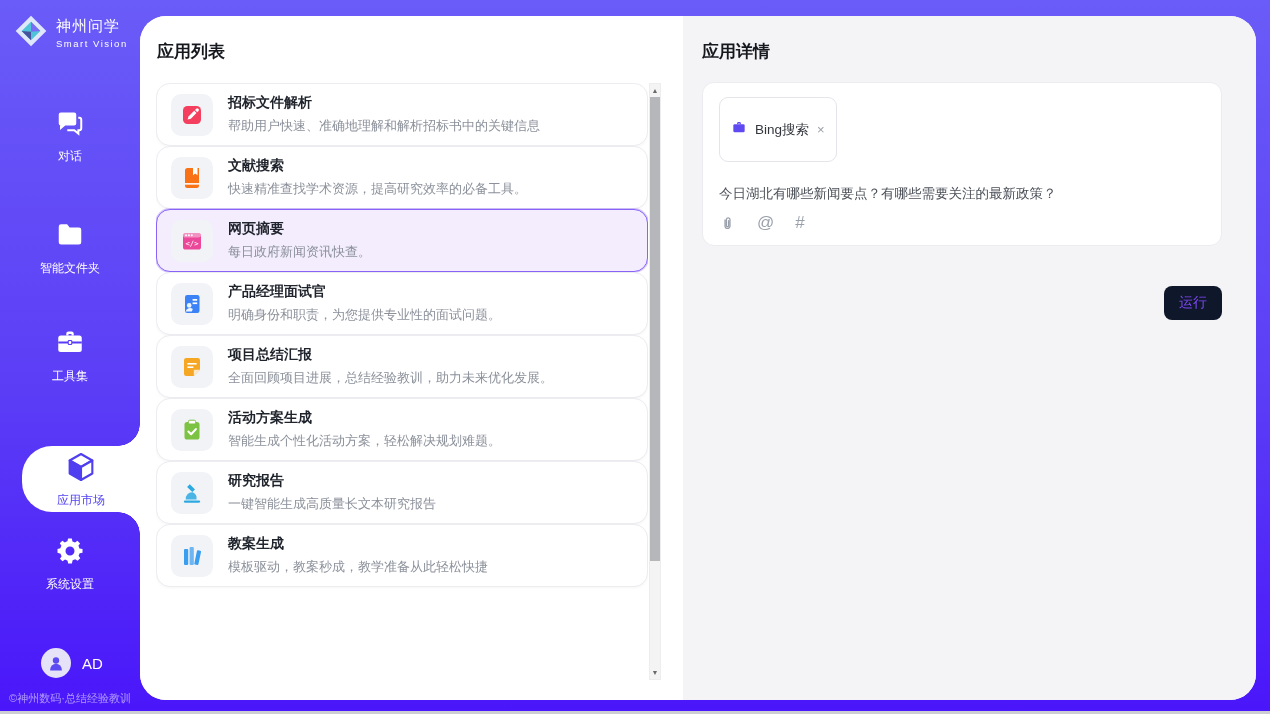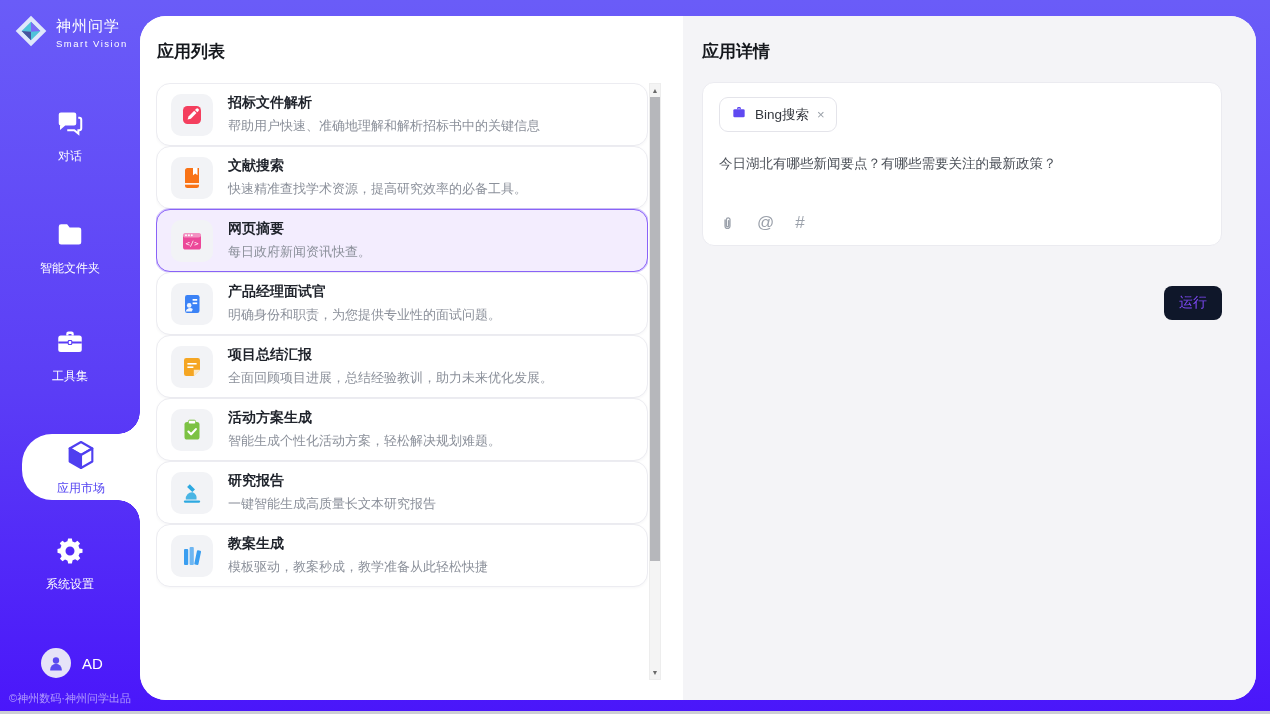--- a/index.html
+++ b/index.html
@@ -52,21 +52,21 @@
   .sb-arrow { position:absolute; left:0; width:10px; height:13px; font-size:7px; color:#6a6a6a;
     text-align:center; line-height:13px; }
   .sb-up { top:0; } .sb-up::before { content:"▲"; }
   .sb-down { bottom:0; } .sb-down::before { content:"▼"; }
   .sb-thumb { position:absolute; left:0; top:13px; width:10px; height:78%; background:#b6b7bb; }
   
   .detail-panel { flex:1; background:#f4f4f7; position:relative; }
   .detail-panel .panel-title { position:absolute; top:24px; left:19px; }
   .detail-card { position:absolute; left:19px; right:34px; top:66px; height:164px; background:#fff;
     border:1px solid #ebebf0; border-radius:12px; padding:14px 16px; }
-  .tool-tag { display:inline-flex; align-items:center; gap:8px; padding:7px 11px; background:#fff;
+  .tool-tag { display:inline-flex; align-items:center; gap:8px; padding:22px 11px; background:#fff;
     border:1px solid #e4e4ea; border-radius:9px; font-size:13.5px; color:#33363d; cursor:pointer; }
   .tag-close { color:#9aa0a8; font-size:13px; cursor:pointer; }
   .query-text { margin-top:22px; font-size:13.5px; color:#4a4f57; line-height:1.5; cursor:text; }
   .card-tools { position:absolute; left:16px; bottom:12px; display:flex; align-items:center; gap:21px;
     color:#9aa0aa; font-size:17px; }
   .card-tools .tool { cursor:pointer; display:flex; align-items:center; }
   .run-row { position:absolute; top:270px; right:34px; }
   .run-btn { background:#0f172a; color:#7e49f6; border:none; border-radius:8px; font-size:14px;
     padding:8px 15px; font-family:inherit; cursor:pointer; }
   
@@ -109,21 +109,21 @@
         <div class="nav-item" style="top: 328px;">
     <span class="nav-icon"><svg width="30" height="30" viewBox="0 0 24 24">
               <path fill="#fff" d="M9 4.6A1.8 1.8 0 0 1 10.8 2.8h2.4A1.8 1.8 0 0 1 15 4.6V6h-1.8V4.7h-2.4V6H9V4.6z"></path>
               <rect x="2.6" y="6" width="18.8" height="13.2" rx="2" fill="#fff"></rect>
               <rect x="2.6" y="10.8" width="18.8" height="1.6" fill="#5a3cf6"></rect>
               <rect x="10.2" y="9.6" width="3.6" height="4" rx="1" fill="#5a3cf6"></rect>
               <rect x="11" y="10.4" width="2" height="2.4" rx=".6" fill="#fff"></rect>
             </svg></span>
     <span class="nav-label ul">工具集</span>
   </div>
-        <div class="nav-item active" style="top: 434px;">
+        <div class="nav-item active" style="top: 446px;">
     <span class="nav-icon"><svg width="34" height="34" viewBox="0 0 24 24">
               <g stroke="#4f3ff0" stroke-width="1.5" stroke-linejoin="round">
                 <polygon points="12,2.8 20,7.4 12,12 4,7.4" fill="#fff"></polygon>
                 <polygon points="4,7.4 12,12 12,21.2 4,16.6" fill="#4f3ff0"></polygon>
                 <polygon points="20,7.4 12,12 12,21.2 20,16.6" fill="#fff"></polygon>
               </g>
             </svg></span>
     <span class="nav-label ul">应用市场</span>
   </div>
         <div class="nav-item" style="top: 536px;">
@@ -135,21 +135,21 @@
       </nav>
     <div class="user-row">
       <div class="avatar">
         <svg width="20" height="20" viewBox="0 0 24 24">
           <circle cx="12" cy="9" r="3.8" fill="#5b4bf0"></circle>
           <path d="M5 20a7 7 0 0 1 14 0v1H5v-1z" fill="#5b4bf0"></path>
         </svg>
       </div>
       <span>AD</span>
     </div>
-    <div class="side-footer">©神州数码·神州问学出品</div>
+    <div class="side-footer">©神州数码·总结经验教训</div>
   </aside>
 
   <main class="content">
 
     <section class="app-list-panel">
       <h2 class="panel-title">应用列表</h2>
       <div class="list" id="app-list">
           <div class="app-item">
     <div class="app-icon-box">
               <svg width="24" height="24" viewBox="0 0 24 24">

